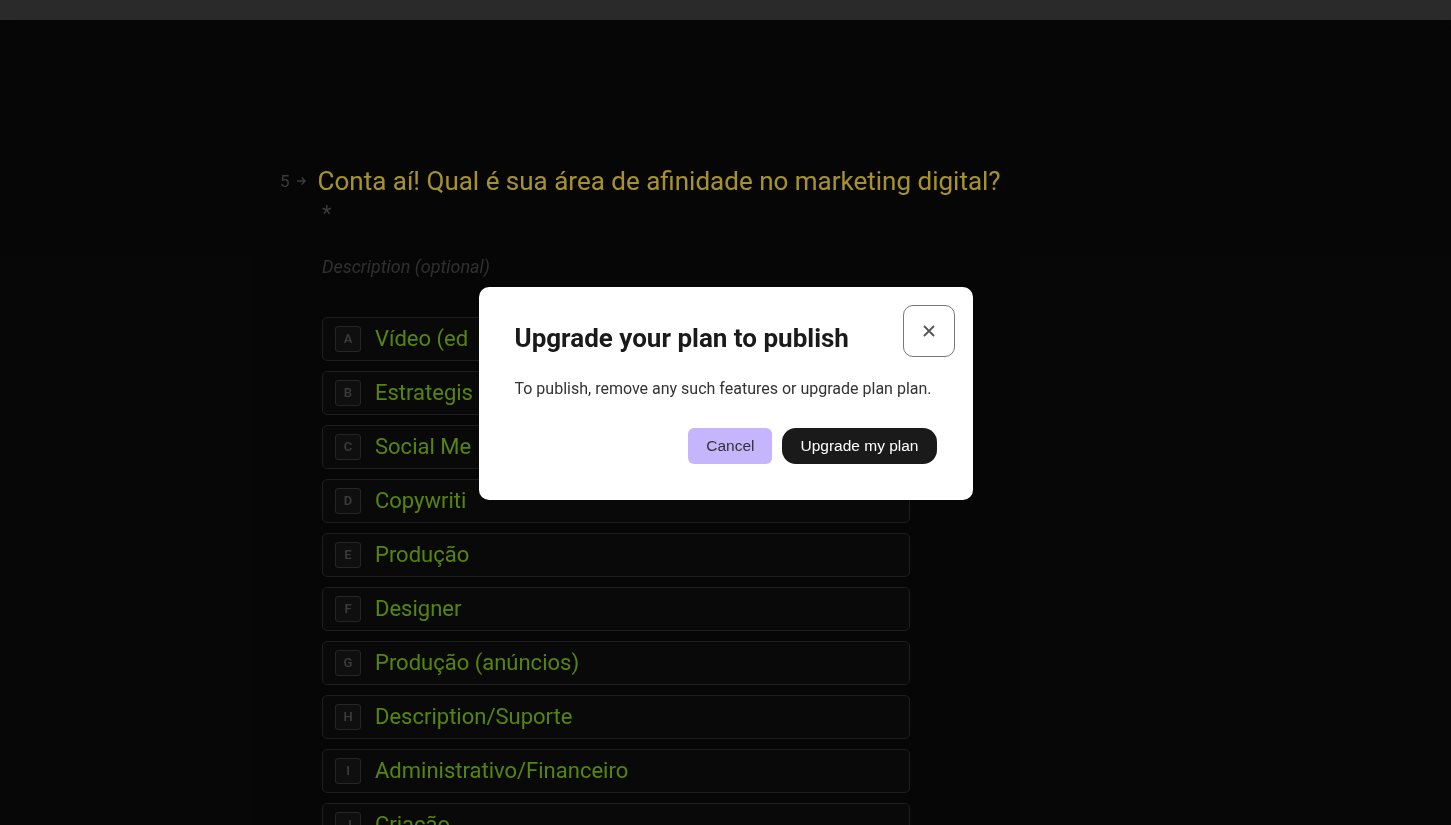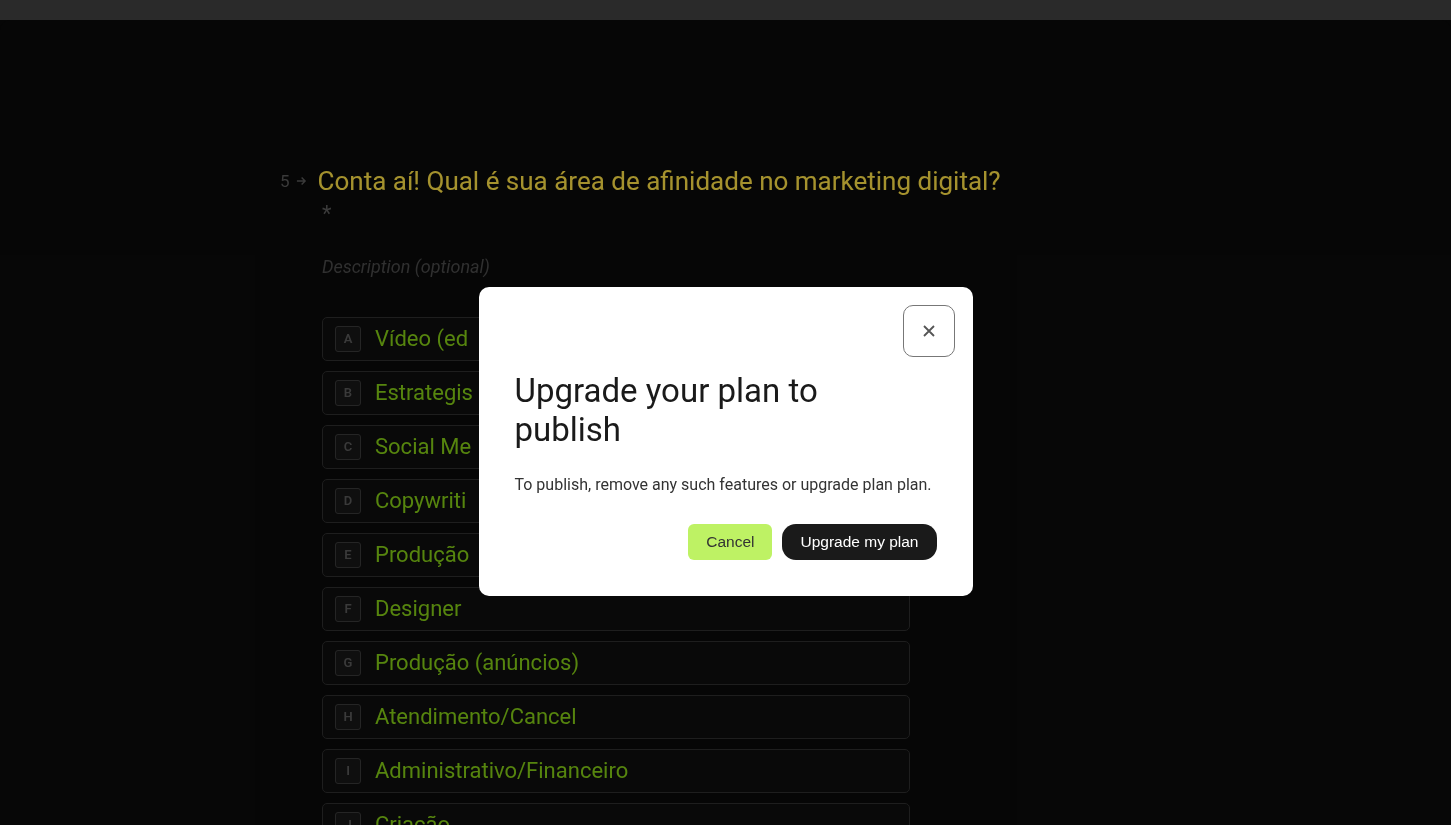--- a/index.html
+++ b/index.html
@@ -134,42 +134,41 @@
       justify-content: center;
       cursor: pointer;
     }
     .modal-close svg {
       width: 20px;
       height: 20px;
       stroke: #555;
       stroke-width: 2.2;
     }
     .modal-title {
-      font-size: 33px;
-      font-weight: 400;
+      font-size: 26px;
+      font-weight: 700;
       color: #1a1a1a;
       margin-bottom: 24px;
       margin-right: 60px;
-      margin-top: 48px;
     }
     .modal-text {
       font-size: 16px;
       color: #333;
       line-height: 1.45;
       margin-bottom: 20px;
     }
     .modal-actions {
       display: flex;
       justify-content: flex-end;
       gap: 10px;
       margin-top: 28px;
     }
     .btn-cancel {
       padding: 9px 18px;
-      background: #bef264;
+      background: #c4b5fd;
       border: none;
       border-radius: 6px;
       font-size: 15.5px;
       color: #333;
       cursor: pointer;
     }
     .btn-upgrade {
       padding: 9px 18px;
       background: #1a1a1a;
       border: none;
@@ -222,21 +221,21 @@
       <div class="option-item">
         <span class="option-key">F</span>
         <span class="option-label">Designer</span>
       </div>
       <div class="option-item">
         <span class="option-key">G</span>
         <span class="option-label">Produção (anúncios)</span>
       </div>
       <div class="option-item">
         <span class="option-key">H</span>
-        <span class="option-label">Atendimento/Cancel</span>
+        <span class="option-label">Description/Suporte</span>
       </div>
       <div class="option-item">
         <span class="option-key">I</span>
         <span class="option-label">Administrativo/Financeiro</span>
       </div>
       <div class="option-item">
         <span class="option-key">J</span>
         <span class="option-label">Criação</span>
       </div>
     </div>

